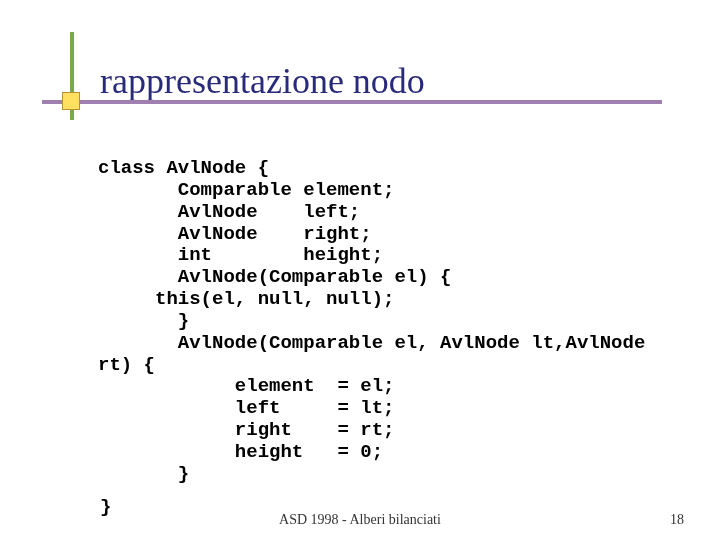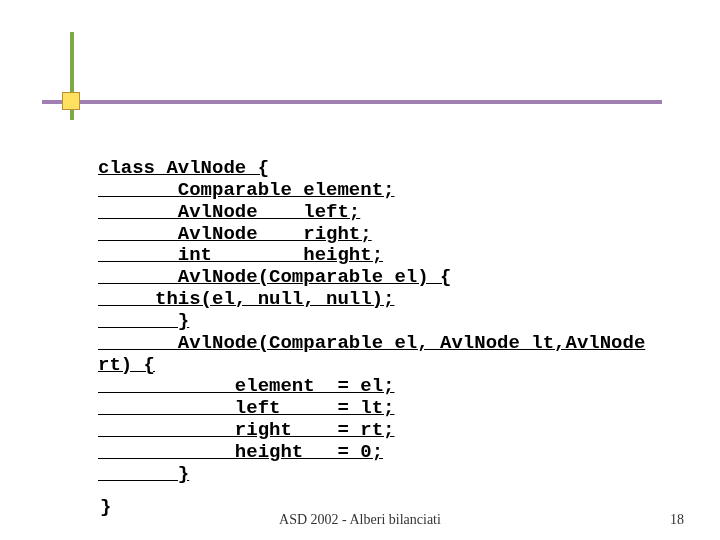--- a/index.html
+++ b/index.html
@@ -59,21 +59,20 @@
     .code-block {
       position: absolute;
       top: 158px;
       left: 98px;
       font-family: "Courier New", monospace;
       font-size: 19px;
       font-weight: bold;
       color: #000000;
       white-space: pre;
       line-height: 1.15;
-      text-decoration: underline;
     }
     .footer {
       position: absolute;
       bottom: 28px;
       left: 0;
       width: 100%;
       font-family: "Times New Roman", serif;
       font-size: 14px;
       color: #333333;
     }
@@ -103,20 +102,21 @@
   </style>
 </head>
 <body>
 
 <div class="title-container">
   <div class="bullet-box">
     <div class="bullet-vline"></div>
     <div class="bullet-hline"></div>
     <div class="bullet-square"></div>
   </div>
+  <div class="title-text">rappresentazione nodo</div>
 </div>
 
 <div class="code-block">class AvlNode {
        Comparable element;
        AvlNode    left;
        AvlNode    right;
        int        height;
        AvlNode(Comparable el) {
      this(el, null, null);
        }
@@ -125,15 +125,15 @@
             element  = el;
             left     = lt;
             right    = rt;
             height   = 0;
        }</div>
 
 <div class="closing-brace">}</div>
 
 <div class="footer">
   <span class="footer-left">maggio 2002</span>
-  <span class="footer-center">ASD 2002 - Alberi bilanciati</span>
+  <span class="footer-center">ASD 1998 - Alberi bilanciati</span>
   <span class="footer-right">18</span>
 </div>
 
 </body></html>

